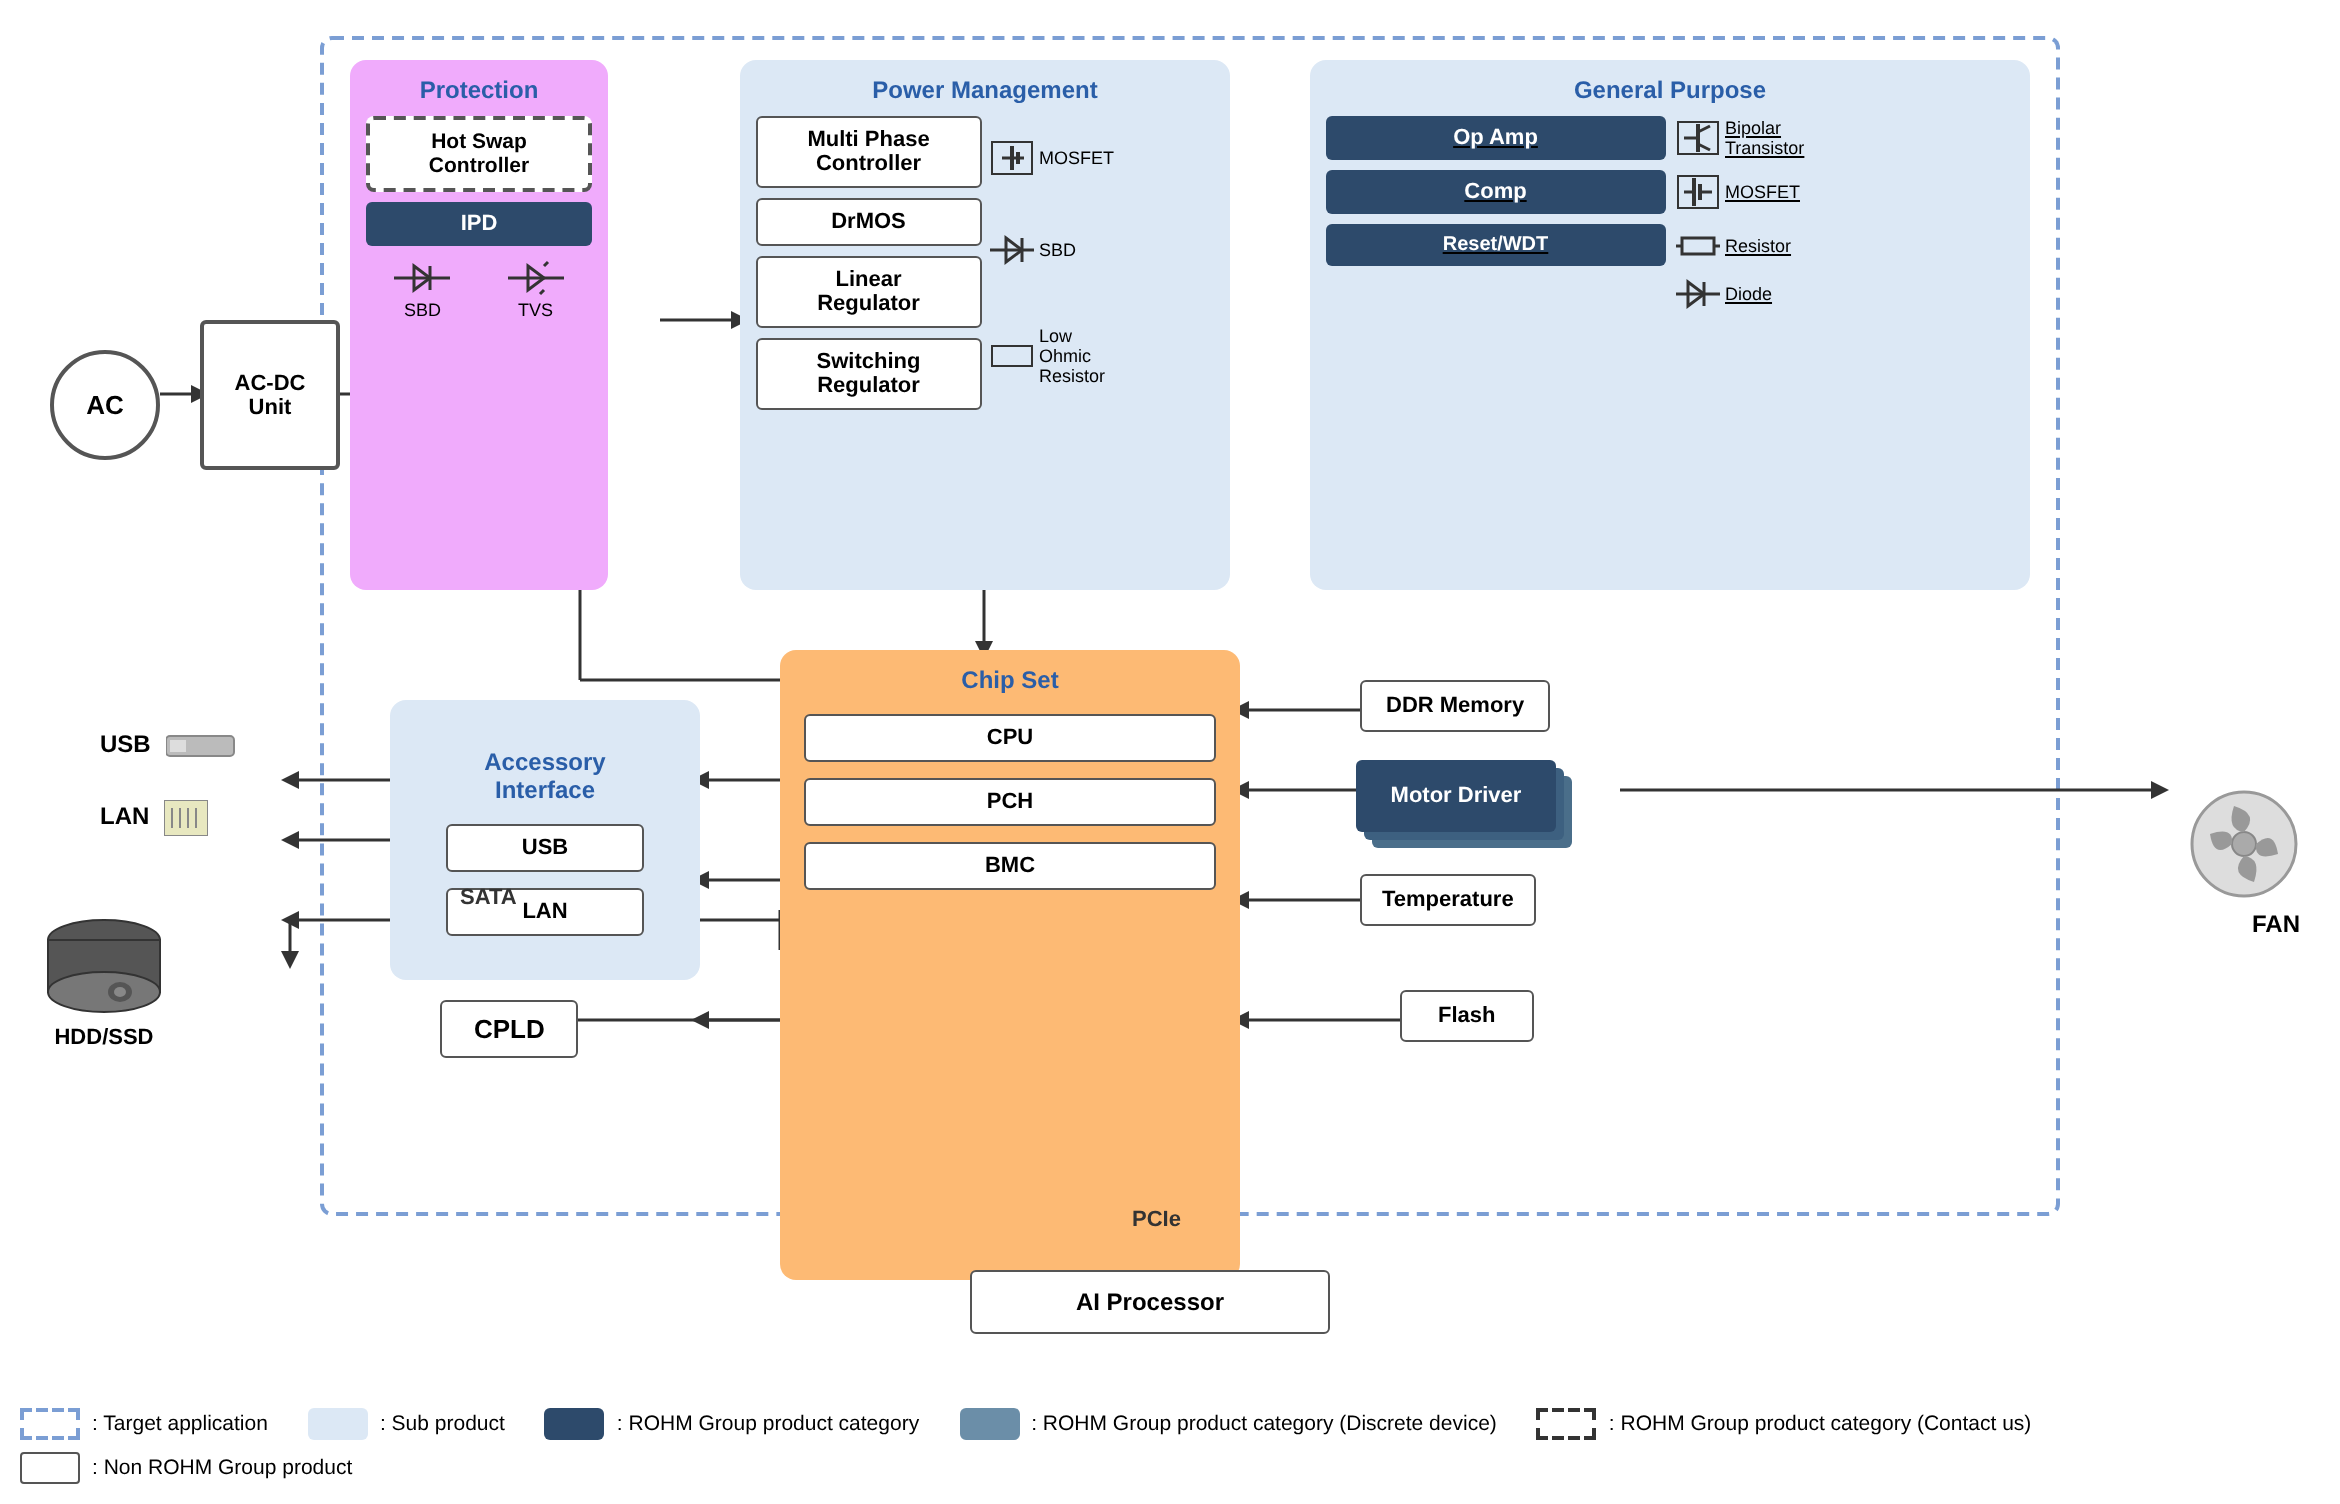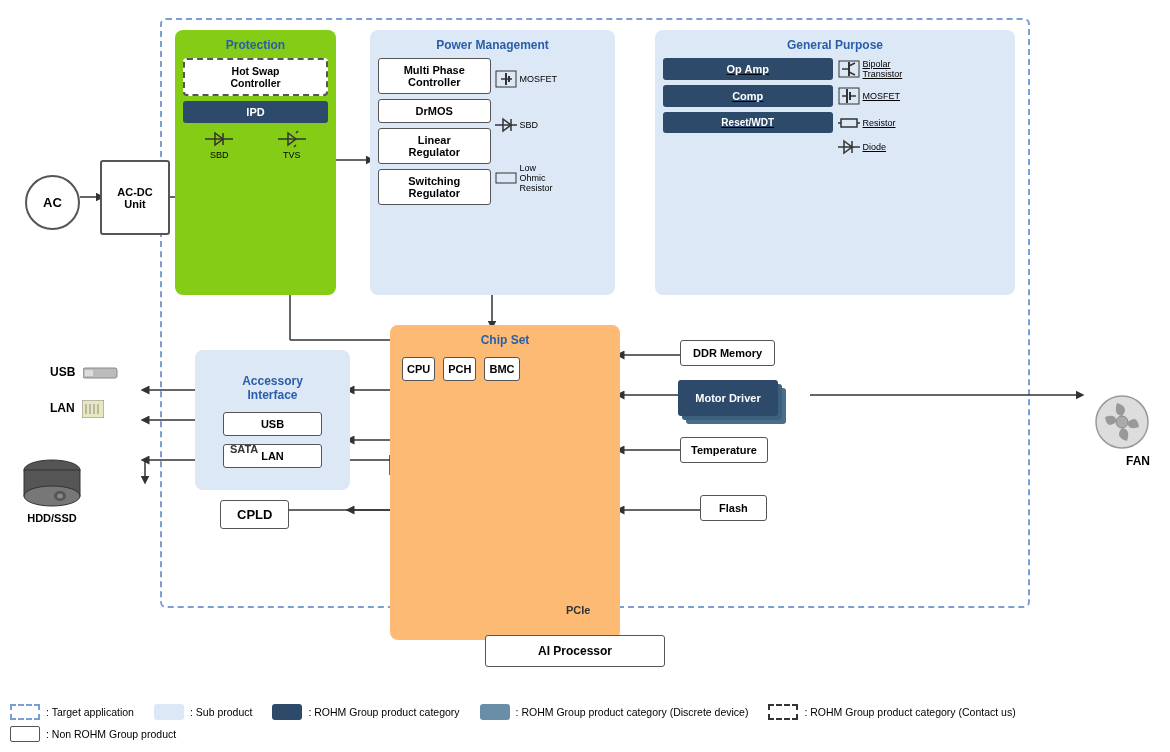--- a/index.html
+++ b/index.html
@@ -63,23 +63,23 @@
       font-size: 11px;
       font-weight: bold;
       border-radius: 3px;
     }
 
     
     .protection-box {
       position: absolute;
       top: 30px;
       left: 175px;
-      width: 161px;
+      width: 129px;
       height: 265px;
-      background: #84cc16;
+      background: #f0abfc;
       border-radius: 8px;
       padding: 8px;
     }
     .subsystem-title {
       font-size: 12px;
       font-weight: bold;
       color: #2a5ea8;
       text-align: center;
       margin-bottom: 6px;
     }
@@ -577,21 +577,21 @@
   <div class="accessory-box">
     <div class="subsystem-title">Accessory Interface</div>
     <div style="display:flex;flex-direction:column;gap:8px;padding:4px;">
       <div class="white-box">USB</div>
       <div class="white-box">LAN</div>
     </div>
   </div>
 
   <div class="chip-set-box">
     <div class="subsystem-title">Chip Set</div>
-    <div style="display:flex;flex-direction:row;gap:8px;padding:4px;">
+    <div style="display:flex;flex-direction:column;gap:8px;padding:4px;">
       <div class="white-box">CPU</div>
       <div class="white-box">PCH</div>
       <div class="white-box">BMC</div>
     </div>
   </div>
 
   <div class="ddr-box">
     <span>DDR Memory</span>
   </div>
 

